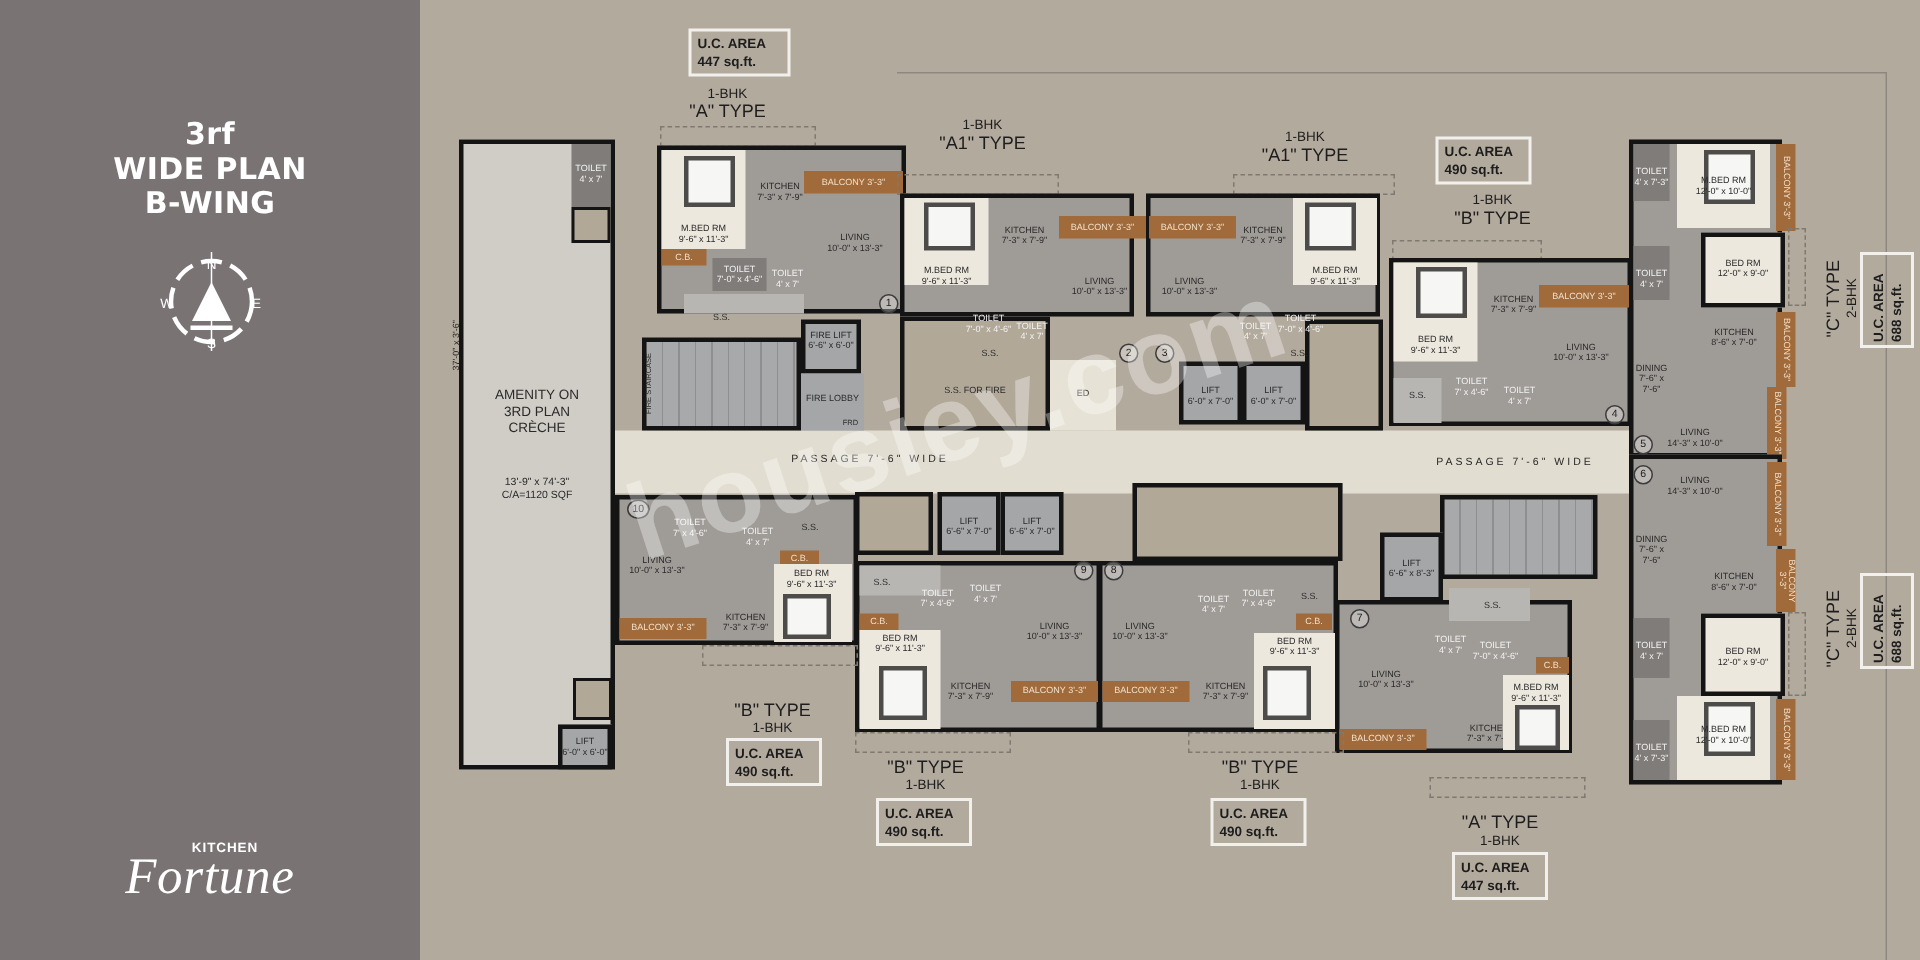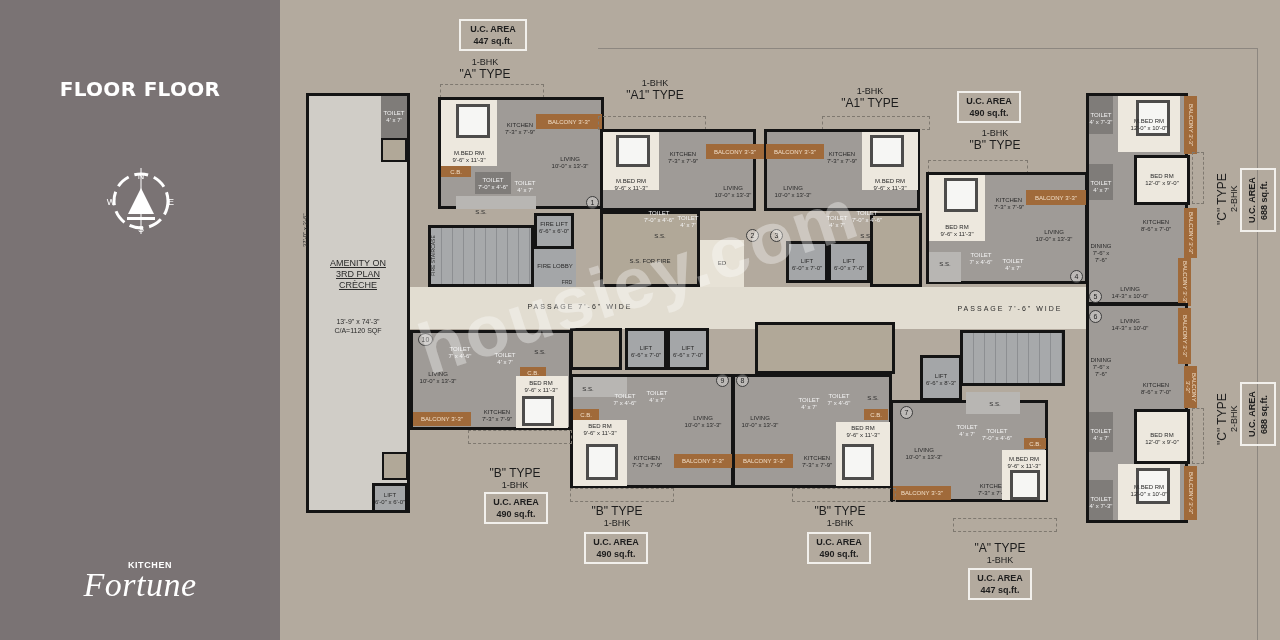--- a/index.html
+++ b/index.html
@@ -26,39 +26,41 @@
   .lift-box { background: #a4a6a8; }
   .shaft { background: #b1a898; }
   .balcony { background: #a06a3a; color: #f1dfc9; font-size: 6px; text-align: center; display:flex; align-items:center; justify-content:center; }
   .balcony.v { writing-mode: vertical-rl; }
   .dashed { position: absolute; border: 1px dashed #7f7970; }
   .passage { position: absolute; background: #e2ddd1; }
   .stair { background: repeating-linear-gradient(90deg, #a7a9ab 0 10px, #8d8f92 10px 11px); }
 
   .lbl { position: absolute; font-size: 6px; color: #2a2a2a; text-align: center; line-height: 7px; }
   .lbl.w { color: #f2f2f2; }
-  .lbl.big { font-size: 9px; line-height: 11px; text-decoration: underline; }
+  .lbl.big { font-size: 9px; line-height: 11px; }
   .bed { position: absolute; background: #f6f6f4; border: 3px solid #4d4c4b; }
 
   .type-label { position: absolute; text-align: center; color: #1d1d1d; }
   .type-label .bhk { font-size: 9px; display: block; }
   .type-label .tname { font-size: 12px; display: block; }
-  .area-box { position: absolute; border: 2px solid #f2f0ec; text-align: center; font-size: 9px; font-weight: bold; color: #1d1d1d; line-height: 12px; padding: 2px 4px; }
+  .area-box { position: absolute; border: 2px solid #f2f0ec; font-size: 9px; font-weight: bold; color: #1d1d1d; line-height: 12px; padding: 2px 4px; }
   .vert { writing-mode: vertical-rl; transform: rotate(180deg); }
 
   .guide-line { position: absolute; background: #8d8780; }
   .unit-num { position: absolute; width: 13px; height: 13px; border: 1px solid #3c3c3c; border-radius: 50%; font-size: 7px; text-align: center; line-height: 11px; color: #222; background: rgba(255,255,255,0.3); }
   .watermark { position: absolute; left: 130px; top: 240px; font-size: 72px; color: rgba(255,255,255,0.35); transform: rotate(-18deg); font-weight: bold; letter-spacing: 2px; pointer-events: none; }
 </style>
 </head>
 <body>
 
 <div class="sidebar">
   <div class="plan-title">
-    <div>FLOOR FLOOR</div>
+    <div>3rf</div>
+    <div>WIDE PLAN</div>
+    <div>B-WING</div>
   </div>
   <svg class="compass" viewBox="0 0 70 70">
     <circle cx="35" cy="35" r="27" fill="none" stroke="#fff" stroke-width="3" stroke-dasharray="14 6"></circle>
     <line x1="35" y1="2" x2="35" y2="68" stroke="#fff" stroke-width="1"></line>
     <polygon points="35,22 22,48 48,48" fill="#fff"></polygon>
     <rect x="21" y="51" width="28" height="3" fill="#fff"></rect>
     <text x="35" y="13" font-size="9" fill="#fff" text-anchor="middle" font-family="Liberation Sans, sans-serif">N</text>
     <text x="35" y="66" font-size="9" fill="#fff" text-anchor="middle" font-family="Liberation Sans, sans-serif">S</text>
     <text x="5" y="39" font-size="9" fill="#fff" text-anchor="middle" font-family="Liberation Sans, sans-serif">W</text>
     <text x="65" y="39" font-size="9" fill="#fff" text-anchor="middle" font-family="Liberation Sans, sans-serif">E</text>

